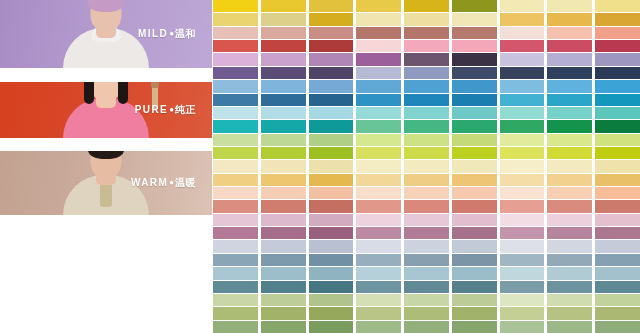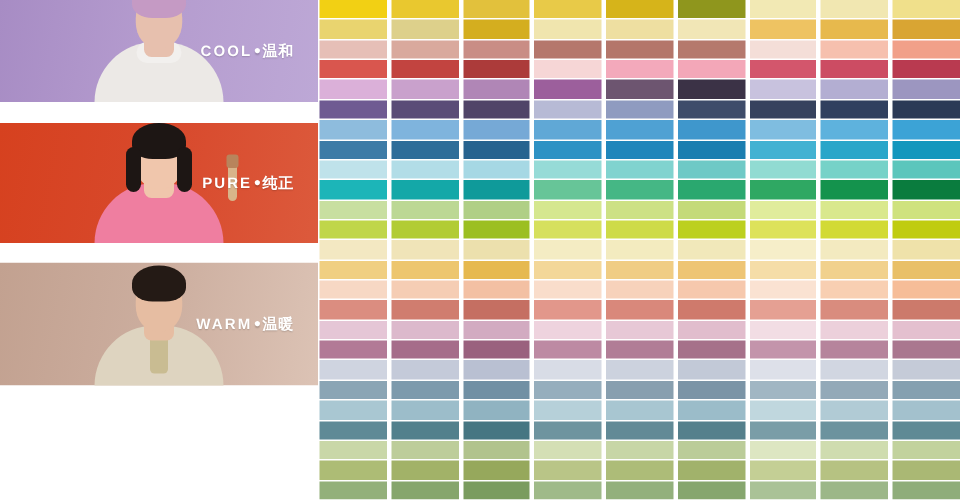--- a/index.html
+++ b/index.html
@@ -173,46 +173,46 @@
       <div class="banner-bg" style="background:linear-gradient(100deg,#a78cc4 0%,#b49bce 45%,#bda8d6 100%);"></div>
       <div class="figure">
         <div class="fig-body" style="background:#ece9e6;"></div>
         <div class="fig-accent" style="left:50%;transform:translateX(-50%);bottom:26px;width:30px;height:14px;border-radius:9px;background:#f2f0ee;"></div>
         <div class="fig-neck" style="background:#e7c0ae;"></div>
         <div class="fig-head" style="background:#e7c0ae;"></div>
         <div class="fig-hair" style="background:#c59ac4;"></div>
 
       </div>
       <div class="banner-label">
-        <span>COOL</span><span class="dot">●</span><span class="cn">温和</span>
+        <span>MILD</span><span class="dot">●</span><span class="cn">温和</span>
       </div>
     </div>
 
     <div class="banner-gap" style="height:14px;"></div>
 
-    <div class="banner" style="height:80px;">
+    <div class="banner" style="height:56px;">
       <div class="banner-bg" style="background:linear-gradient(100deg,#d6411f 0%,#d8492c 50%,#dc5a3c 100%);"></div>
       <div class="figure">
         <div class="fig-body" style="background:#ef7ea0;"></div>
         <div class="fig-neck" style="background:#f0c6ac;"></div>
         <div class="fig-head" style="background:#f0c6ac;"></div>
         <div class="fig-hair" style="background:#1d1614;"></div>
         <div class="fig-hair side-l" style="background:#1d1614;"></div>
         <div class="fig-hair side-r" style="background:#1d1614;"></div>
         <div class="fig-accent" style="right:-6px;bottom:28px;width:6px;height:26px;background:#d8b48a;"></div>
         <div class="fig-accent" style="right:-7px;bottom:50px;width:8px;height:9px;border-radius:2px;background:#b8845c;"></div>
       </div>
       <div class="banner-label">
         <span>PURE</span><span class="dot">●</span><span class="cn">纯正</span>
       </div>
     </div>
 
     <div class="banner-gap" style="height:13px;"></div>
 
-    <div class="banner" style="height:82px;">
+    <div class="banner" style="height:64px;">
       <div class="banner-bg" style="background:linear-gradient(100deg,#c2a190 0%,#ccae9f 50%,#dcc3b5 100%);"></div>
       <div class="figure">
         <div class="fig-body" style="background:#ded4c0;"></div>
         <div class="fig-accent" style="left:50%;transform:translateX(-50%);bottom:8px;width:12px;height:34px;border-radius:3px;background:#c9bc92;"></div>
         <div class="fig-neck" style="background:#e6bda2;"></div>
         <div class="fig-head" style="background:#e6bda2;"></div>
         <div class="fig-hair" style="background:#241a15;"></div>
       </div>
       <div class="banner-label">
         <span>WARM</span><span class="dot">●</span><span class="cn">温暖</span>

